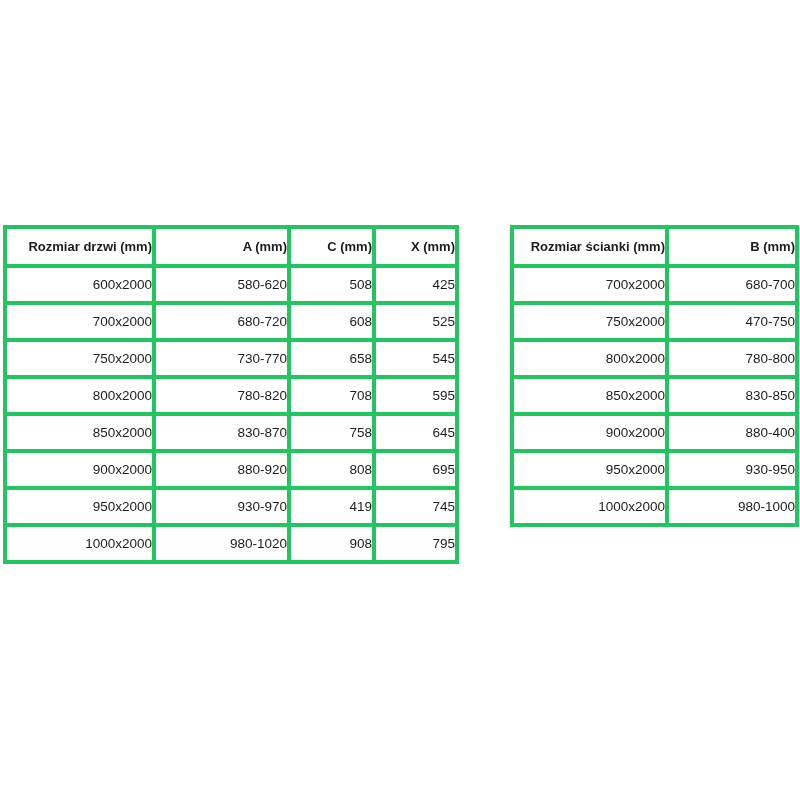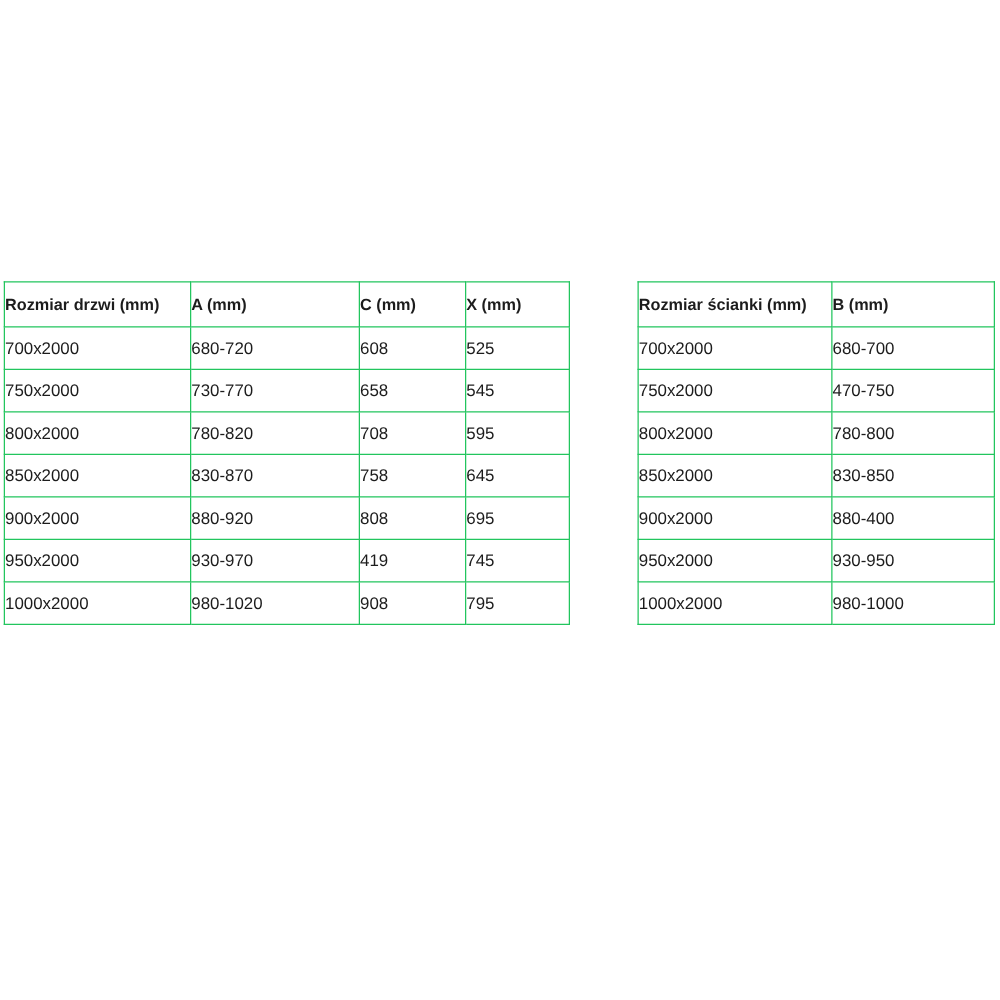--- a/index.html
+++ b/index.html
@@ -19,22 +19,22 @@
     background: #ffffff;
     overflow: hidden;
   }
   table.spec {
     position: absolute;
     border-collapse: collapse;
     table-layout: fixed;
     background: #ffffff;
   }
   .spec th, .spec td {
-    border: 1px solid #22c55e;
-    text-align: left;
+    border: 4px solid #22c55e;
+    text-align: right;
     vertical-align: middle;
     padding: 0;
     color: #1c1c1c;
     white-space: nowrap;
     overflow: hidden;
   }
   .spec th {
     font-size: 13px;
     font-weight: bold;
     height: 35px;
@@ -70,20 +70,26 @@
     </colgroup>
     <thead>
       <tr>
         <th>Rozmiar drzwi (mm)</th>
         <th>A (mm)</th>
         <th>C (mm)</th>
         <th>X (mm)</th>
       </tr>
     </thead>
     <tbody>
+        <tr>
+          <td>600x2000</td>
+          <td>580-620</td>
+          <td>508</td>
+          <td>425</td>
+        </tr>
         <tr>
           <td>700x2000</td>
           <td>680-720</td>
           <td>608</td>
           <td>525</td>
         </tr>
         <tr>
           <td>750x2000</td>
           <td>730-770</td>
           <td>658</td>

